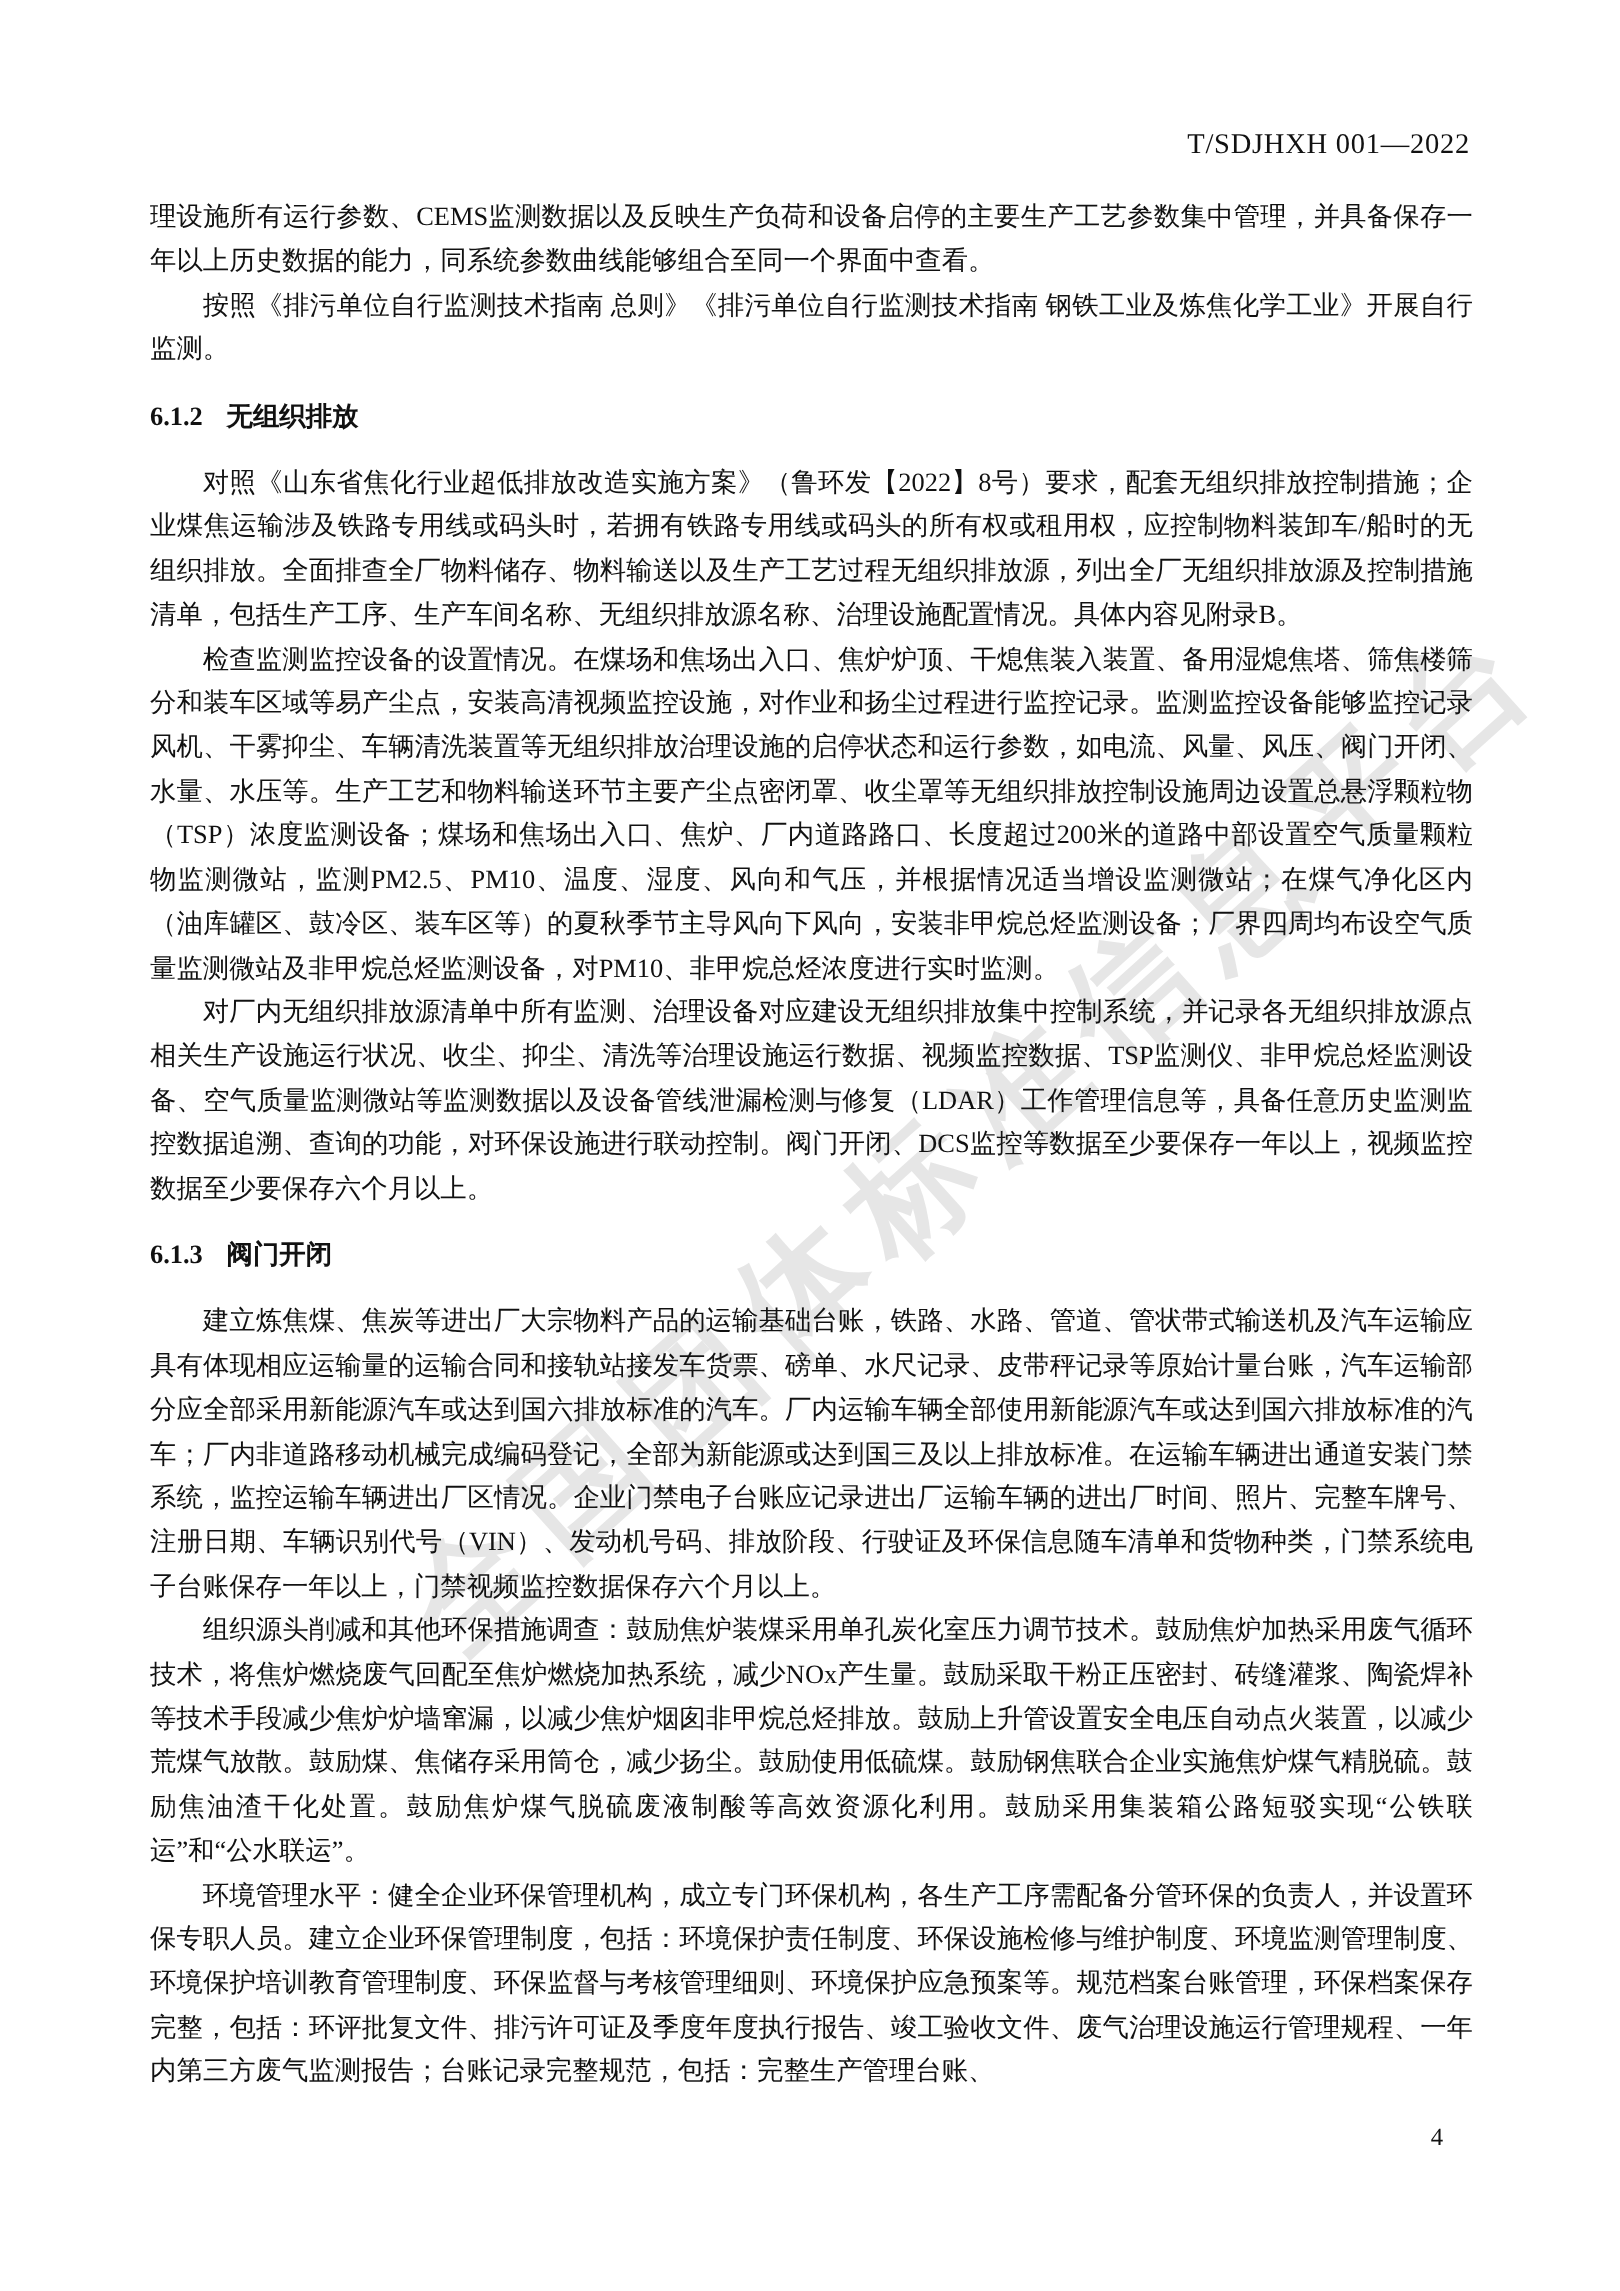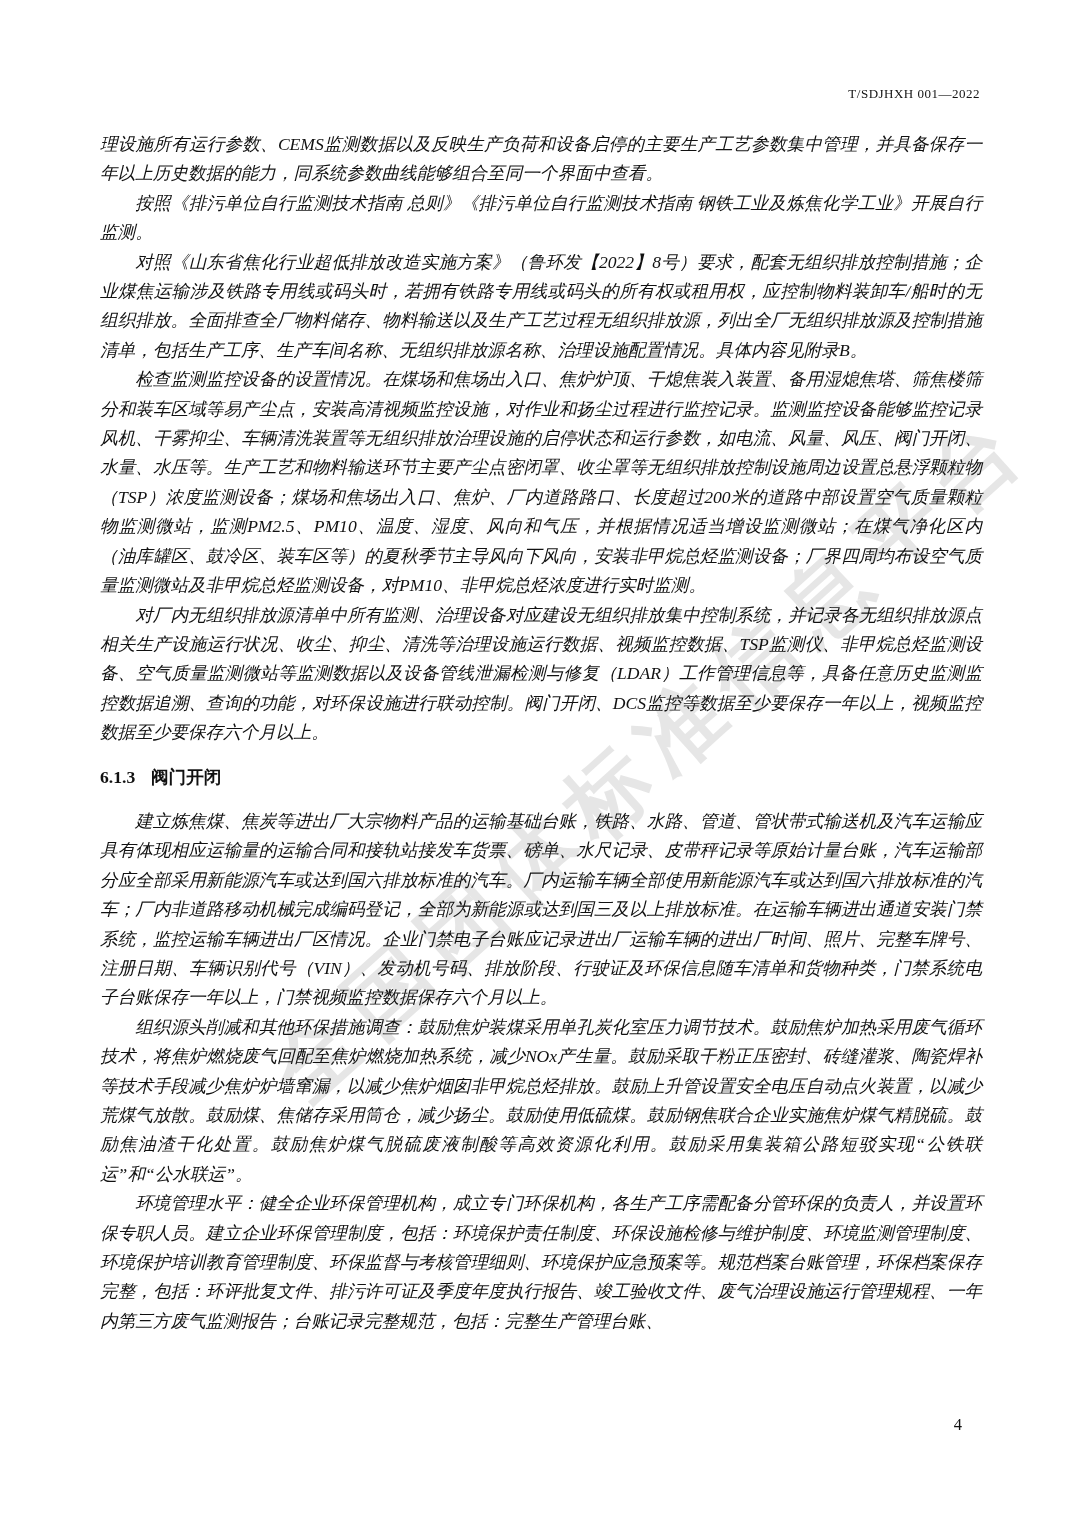--- a/index.html
+++ b/index.html
@@ -13,37 +13,36 @@
     width: 1080px;
     height: 1527px;
     margin: 0 auto;
     background: #ffffff;
     overflow: hidden;
   }
   .doc-header {
     position: absolute;
     top: 86px;
     right: 100px;
-    font-size: 13px;
+    font-size: 19px;
     letter-spacing: 0.5px;
     color: #111111;
   }
   .content {
     position: absolute;
     left: 100px;
     right: 98px;
     top: 130px;
     font-size: 17.6px;
     line-height: 29.4px;
     text-align: justify;
     color: #111111;
   }
   .content p {
     text-indent: 2em;
-    font-style: italic;
   }
   .content p.no-indent {
     text-indent: 0;
   }
   .content h3 {
     font-size: 17.6px;
     font-weight: bold;
     margin: 15px 0 15px 0;
     font-family: "Liberation Sans", "DejaVu Sans", sans-serif;
   }
@@ -83,20 +82,23 @@
 
   <div class="watermark wm1">全国团体标准信息平台</div>
 
   <div class="doc-header">T/SDJHXH 001—2022</div>
 
   <main class="content">
 
     <p class="no-indent">理设施所有运行参数、CEMS监测数据以及反映生产负荷和设备启停的主要生产工艺参数集中管理，并具备保存一年以上历史数据的能力，同系统参数曲线能够组合至同一个界面中查看。</p>
     <p>按照《排污单位自行监测技术指南 总则》《排污单位自行监测技术指南 钢铁工业及炼焦化学工业》开展自行监测。</p>
 
+    <h3>
+      <span class="sec-num">6.1.2</span><span>无组织排放</span>
+    </h3>
 
     <p>对照《山东省焦化行业超低排放改造实施方案》（鲁环发【2022】8号）要求，配套无组织排放控制措施；企业煤焦运输涉及铁路专用线或码头时，若拥有铁路专用线或码头的所有权或租用权，应控制物料装卸车/船时的无组织排放。全面排查全厂物料储存、物料输送以及生产工艺过程无组织排放源，列出全厂无组织排放源及控制措施清单，包括生产工序、生产车间名称、无组织排放源名称、治理设施配置情况。具体内容见附录B。</p>
     <p>检查监测监控设备的设置情况。在煤场和焦场出入口、焦炉炉顶、干熄焦装入装置、备用湿熄焦塔、筛焦楼筛分和装车区域等易产尘点，安装高清视频监控设施，对作业和扬尘过程进行监控记录。监测监控设备能够监控记录风机、干雾抑尘、车辆清洗装置等无组织排放治理设施的启停状态和运行参数，如电流、风量、风压、阀门开闭、水量、水压等。生产工艺和物料输送环节主要产尘点密闭罩、收尘罩等无组织排放控制设施周边设置总悬浮颗粒物（TSP）浓度监测设备；煤场和焦场出入口、焦炉、厂内道路路口、长度超过200米的道路中部设置空气质量颗粒物监测微站，监测PM2.5、PM10、温度、湿度、风向和气压，并根据情况适当增设监测微站；在煤气净化区内（油库罐区、鼓冷区、装车区等）的夏秋季节主导风向下风向，安装非甲烷总烃监测设备；厂界四周均布设空气质量监测微站及非甲烷总烃监测设备，对PM10、非甲烷总烃浓度进行实时监测。</p>
     <p>对厂内无组织排放源清单中所有监测、治理设备对应建设无组织排放集中控制系统，并记录各无组织排放源点相关生产设施运行状况、收尘、抑尘、清洗等治理设施运行数据、视频监控数据、TSP监测仪、非甲烷总烃监测设备、空气质量监测微站等监测数据以及设备管线泄漏检测与修复（LDAR）工作管理信息等，具备任意历史监测监控数据追溯、查询的功能，对环保设施进行联动控制。阀门开闭、DCS监控等数据至少要保存一年以上，视频监控数据至少要保存六个月以上。</p>
 
     <h3>
       <span class="sec-num">6.1.3</span><span>阀门开闭</span>
     </h3>
 
     <p>建立炼焦煤、焦炭等进出厂大宗物料产品的运输基础台账，铁路、水路、管道、管状带式输送机及汽车运输应具有体现相应运输量的运输合同和接轨站接发车货票、磅单、水尺记录、皮带秤记录等原始计量台账，汽车运输部分应全部采用新能源汽车或达到国六排放标准的汽车。厂内运输车辆全部使用新能源汽车或达到国六排放标准的汽车；厂内非道路移动机械完成编码登记，全部为新能源或达到国三及以上排放标准。在运输车辆进出通道安装门禁系统，监控运输车辆进出厂区情况。企业门禁电子台账应记录进出厂运输车辆的进出厂时间、照片、完整车牌号、注册日期、车辆识别代号（VIN）、发动机号码、排放阶段、行驶证及环保信息随车清单和货物种类，门禁系统电子台账保存一年以上，门禁视频监控数据保存六个月以上。</p>

